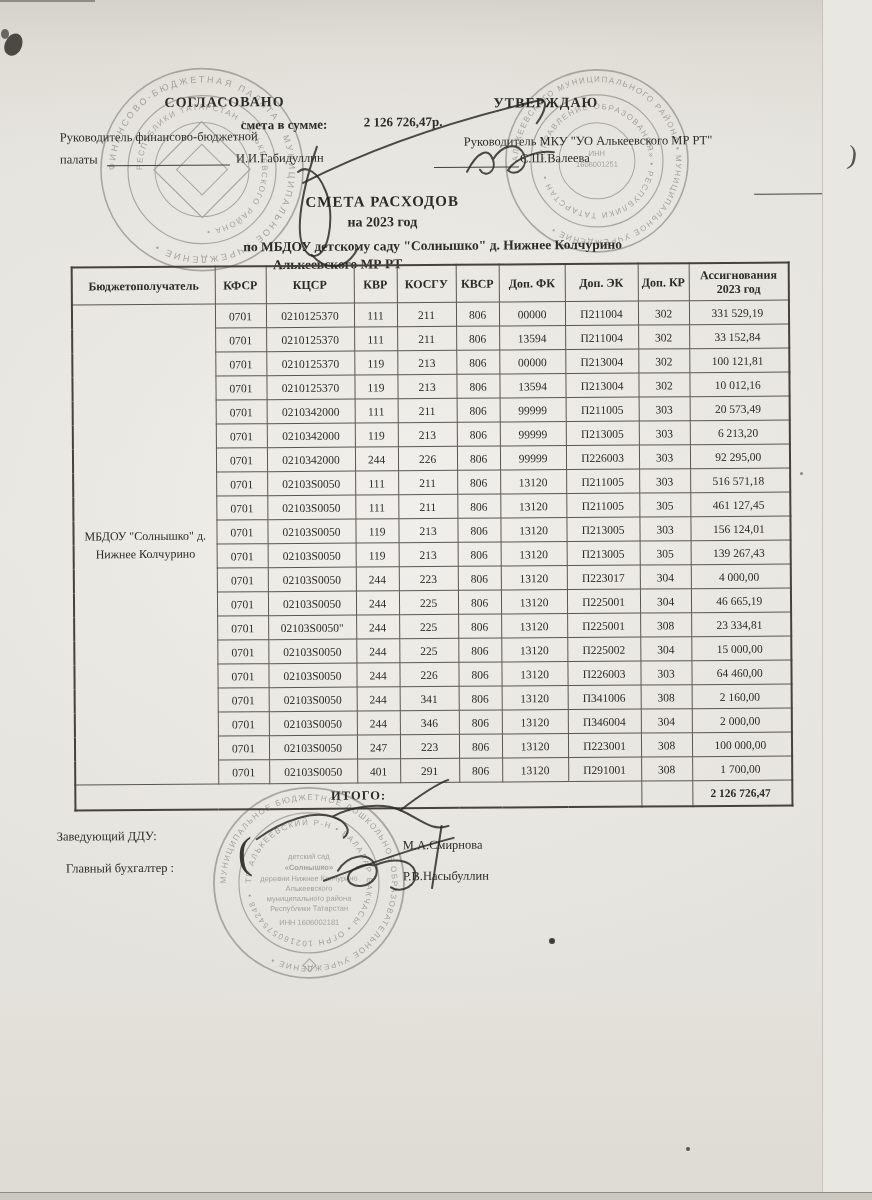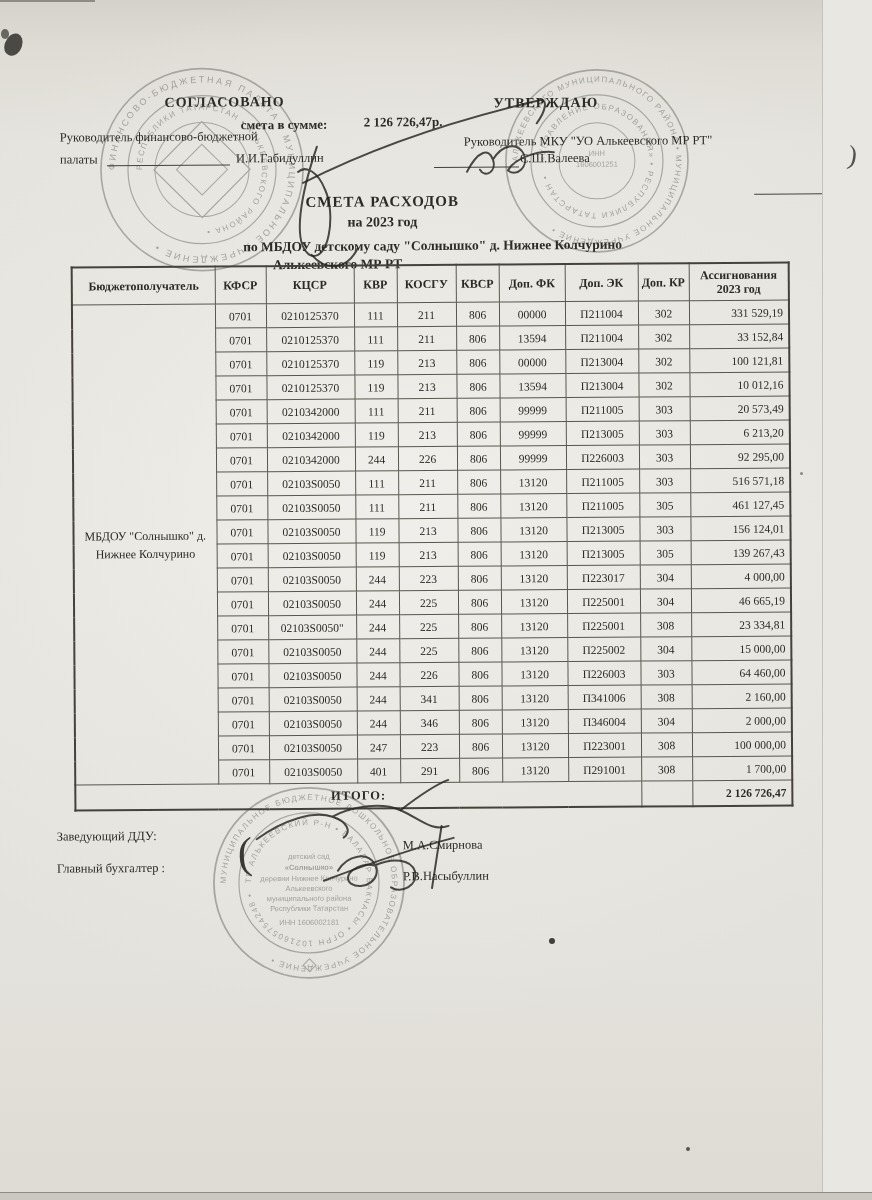--- a/index.html
+++ b/index.html
@@ -39,21 +39,21 @@
   
   .doc-table{
     position:absolute;left:73px;top:264px;width:717px;
     border-collapse:collapse;table-layout:fixed;
     color:#2b2a25;
     border:2px solid #45423b;
   }
   .doc-table th,.doc-table td{border:1px solid #5a574f;overflow:hidden;}
   .doc-table th{font-size:12px;font-weight:bold;text-align:center;height:34px;padding:1px 2px;line-height:1.2;}
   .doc-table td{font-size:11.5px;text-align:center;height:23px;padding:0 2px;}
-  .doc-table .amount-cell{text-align:right;padding-right:5px;}
+  .doc-table .amount-cell{padding-right:5px;}
   .doc-table .recipient-cell{font-size:12px;line-height:1.5;padding:0 8px;}
   .doc-table .total-label-cell{font-weight:bold;font-size:12.5px;letter-spacing:1px;height:24px;}
   .doc-table .total-value-cell{font-weight:bold;}
 
   
   .stamp{position:absolute;opacity:.68;}
   .stamp text{fill:#82817c;font-family:"Liberation Sans","DejaVu Sans",sans-serif;}
   .stamp .ring{fill:none;stroke:#8a8984;}
   .stamp .ringtext{font-size:9px;letter-spacing:2.5px;}
   .stamp .ringtext2{font-size:8px;letter-spacing:1.5px;}
@@ -390,21 +390,21 @@
       <tr>
         <td colspan="8" class="total-label-cell">ИТОГО:</td>
         <td></td>
         <td class="amount-cell total-value-cell">2 126 726,47</td>
       </tr>
     </tfoot>
   </table>
 
   <div class="abs t125" style="left:55px;top:827px;">Заведующий ДДУ:</div>
   <div class="abs t125" style="left:401px;top:838px;">М.А.Смирнова</div>
-  <div class="abs t125" style="left:55px;top:859px;">Главный бухгалтер :</div>
+  <div class="abs t125" style="left:64px;top:859px;">Главный бухгалтер :</div>
   <div class="abs t125" style="left:401px;top:869px;">Р.В.Насыбуллин</div>
   <div class="footer-bracket">(</div>
 
   <svg class="sig" style="left:0;top:0;" width="872" height="300" viewBox="0 0 872 300">
     <path d="M 320 146 C 304 192, 294 242, 312 254 C 331 263, 339 214, 328 189 C 321 171, 309 164, 301 171"></path>
     <path d="M 306 182 C 370 150, 450 122, 543 101 C 552 99, 549 112, 540 124"></path>
     <path d="M 314 254 C 330 272, 350 268, 360 248"></path>
     <path d="M 470 172 C 481 151, 492 148, 496 160 C 500 172, 488 179, 483 170 M 496 160 C 505 145, 521 142, 527 155 C 532 167, 520 178, 511 171 C 517 159, 541 151, 557 153"></path>
   </svg>
   <svg class="sig" style="left:0;top:770px;" width="872" height="180" viewBox="0 0 872 180">

